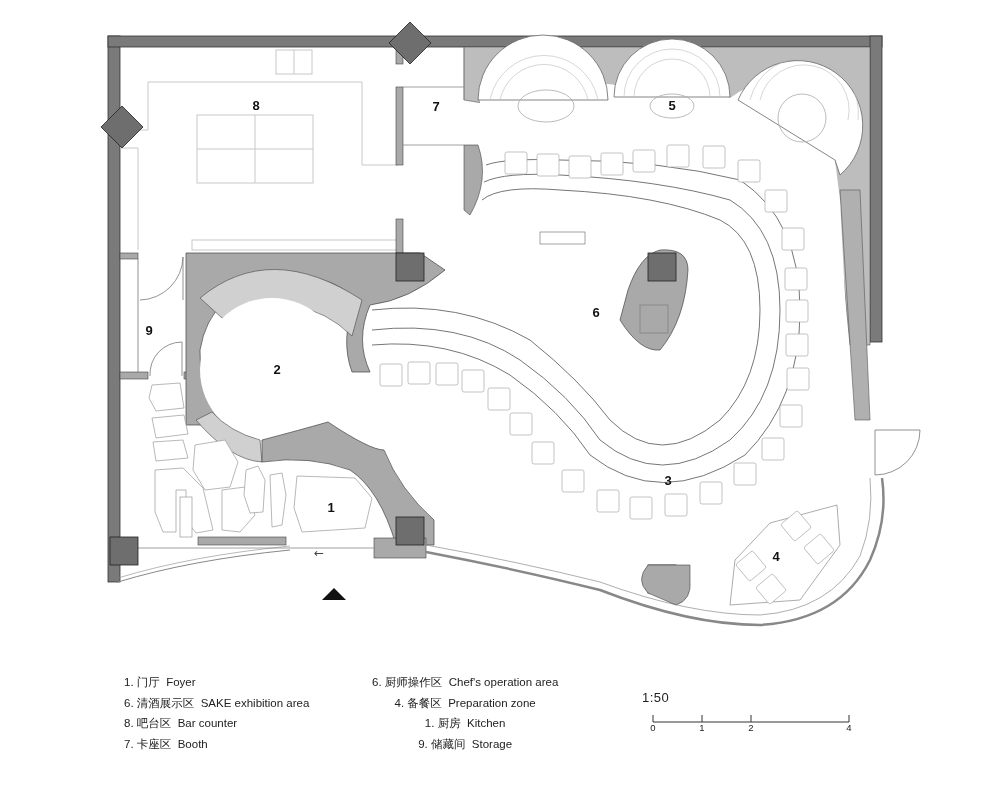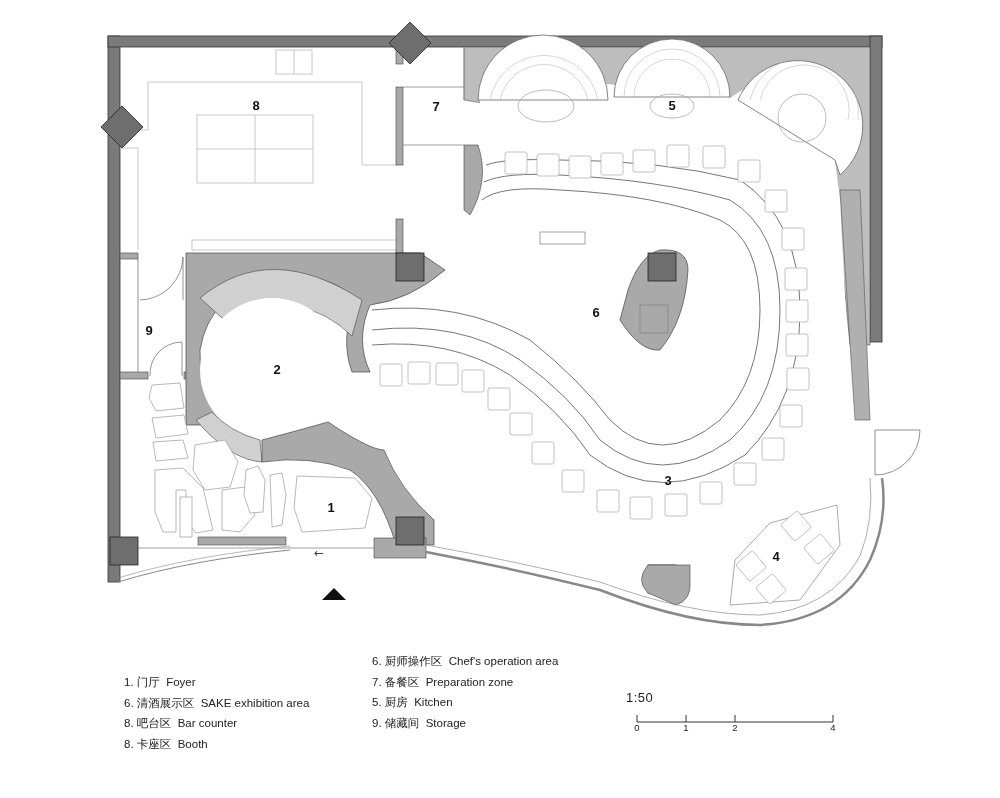--- a/index.html
+++ b/index.html
@@ -2,22 +2,22 @@
 <html><head>
 <meta charset="utf-8">
 <style>
   html,body{margin:0;padding:0;background:#ffffff;}
   body{width:1000px;height:798px;position:relative;overflow:hidden;font-family:"Liberation Sans",sans-serif;}
   #plan{position:absolute;left:0;top:0;width:1000px;height:660px;}
   .zone-num{font-family:"Liberation Sans",sans-serif;font-weight:bold;font-size:13px;fill:#111;}
   .legend{position:absolute;font-size:11.5px;color:#222;line-height:20.5px;}
   .legend div{white-space:pre;}
   #legend-left{left:124px;top:672px;}
-  #legend-right{left:372px;top:651px;}
-  #scale{position:absolute;left:626px;top:690px;width:220px;height:50px;text-align:right;}
+  #legend-right{left:372px;top:672px;text-align:center;}
+  #scale{position:absolute;left:642px;top:690px;width:220px;height:50px;text-align:right;}
   #scale-label{position:absolute;left:0;top:0;font-size:13px;color:#222;letter-spacing:0.5px;}
   .tick-label{position:absolute;top:32px;font-size:9.5px;color:#222;transform:translateX(-50%);}
 </style>
 </head>
 <body>
 
 <svg id="plan" viewBox="0 0 1000 660" xmlns="http://www.w3.org/2000/svg">
 
   <g fill="#7a7a7a" stroke="#333" stroke-width="0.8">
     <rect x="108" y="36" width="12" height="546"></rect>
@@ -192,26 +192,26 @@
     <text class="zone-num" x="256" y="110" text-anchor="middle">8</text>
     <text class="zone-num" x="149" y="335" text-anchor="middle">9</text>
   </g>
   <text x="314" y="557" font-size="12" fill="#444" font-family="DejaVu Sans, sans-serif">←</text>
 </svg>
 
 <div id="legend-left" class="legend">
   <div>1. 门厅  Foyer</div>
   <div>6. 清酒展示区  SAKE exhibition area</div>
   <div>8. 吧台区  Bar counter</div>
-  <div>8. 卡座区  Booth</div>
+  <div>7. 卡座区  Booth</div>
 </div>
 <div id="legend-right" class="legend">
   <div>6. 厨师操作区  Chef's operation area</div>
-  <div>7. 备餐区  Preparation zone</div>
-  <div>5. 厨房  Kitchen</div>
+  <div>4. 备餐区  Preparation zone</div>
+  <div>1. 厨房  Kitchen</div>
   <div>9. 储藏间  Storage</div>
 </div>
 
 <div id="scale">
   <div id="scale-label">1:50</div>
   <svg style="position:absolute;left:10px;top:22px;" width="210" height="14">
     <line x1="1" y1="10" x2="197" y2="10" stroke="#333" stroke-width="1"></line>
     <line x1="1" y1="3" x2="1" y2="10" stroke="#333"></line>
     <line x1="50" y1="3" x2="50" y2="10" stroke="#333"></line>
     <line x1="99" y1="3" x2="99" y2="10" stroke="#333"></line>

